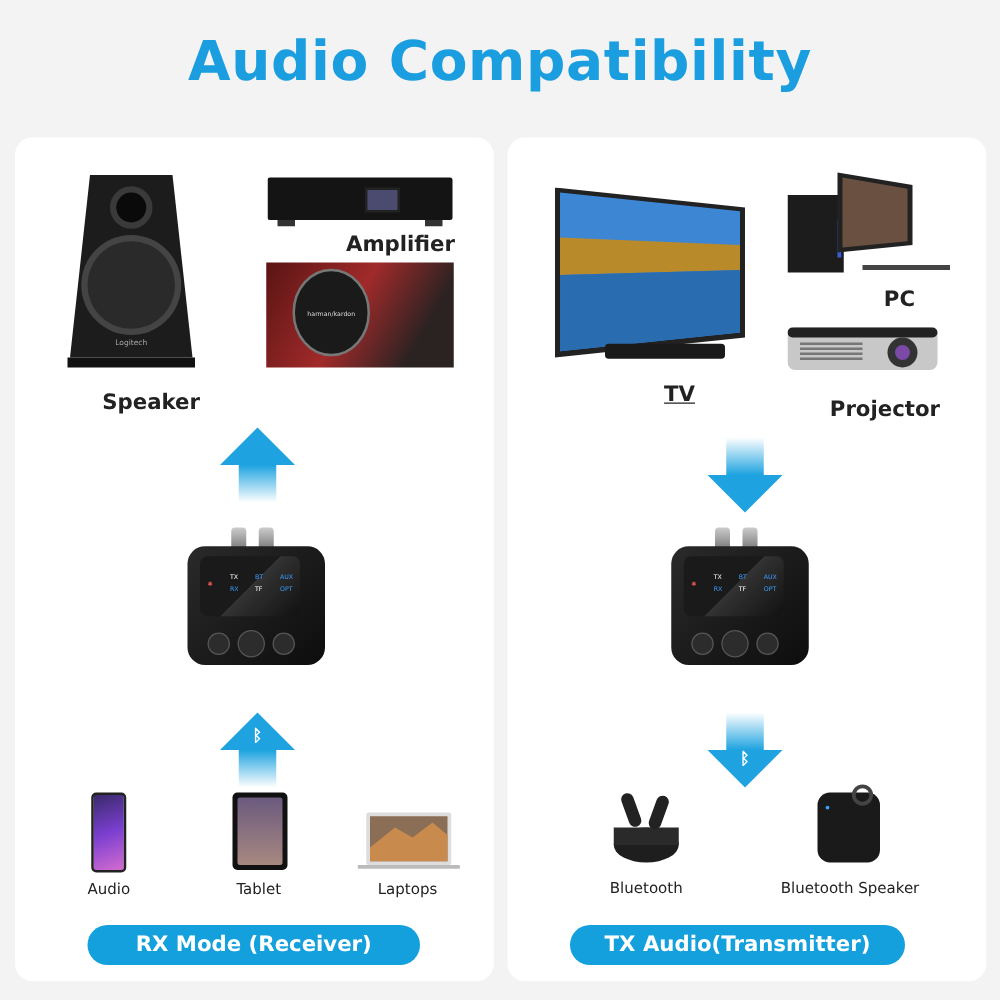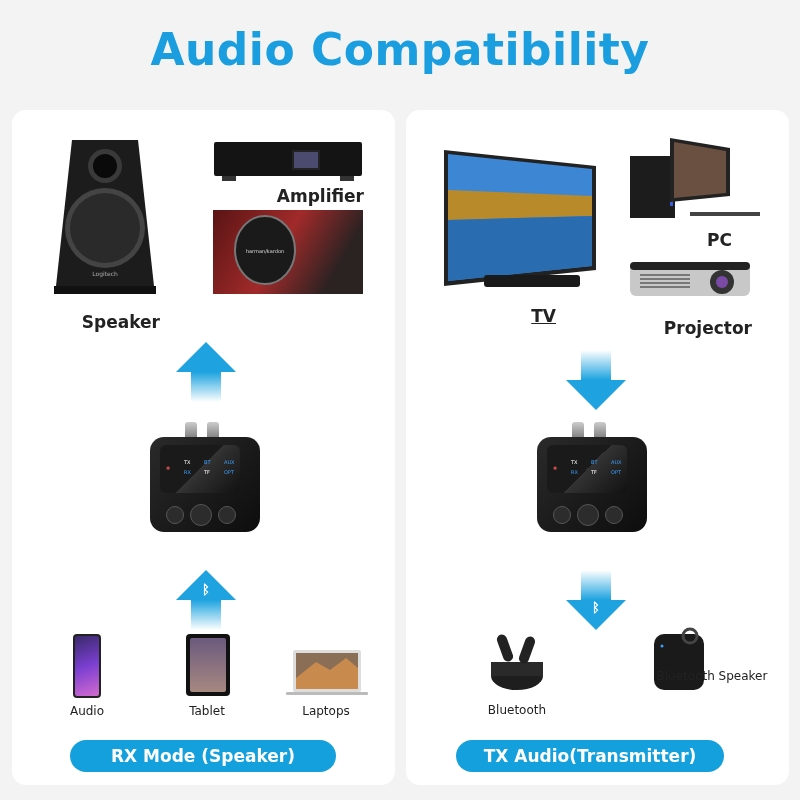--- a/index.html
+++ b/index.html
@@ -108,21 +108,21 @@
   <div class="img" style="left:274px;top:538px;width:82px;height:48px;">
     <svg width="82" height="48" viewBox="0 0 82 48">
       <rect x="7" y="2" width="68" height="42" rx="2" fill="#ddd"></rect>
       <rect x="10" y="5" width="62" height="36" fill="#8a6e56"></rect>
       <path d="M10 30 L30 14 L44 22 L60 10 L72 20 V41 H10 Z" fill="#c98a4e"></path>
       <rect x="0" y="44" width="82" height="3" rx="1" fill="#bbb"></rect>
     </svg>
   </div>
   <div class="small-label" style="left:278px;top:594px;width:72px;">Laptops</div>
 
-  <div class="pill" style="left:58px;top:630px;width:266px;">RX Mode (Speaker)</div>
+  <div class="pill" style="left:58px;top:630px;width:266px;">RX Mode (Receiver)</div>
 </div>
 
 <div class="panel right">
 
   <div class="img" style="left:38px;top:40px;width:158px;height:140px;">
     <svg width="158" height="140" viewBox="0 0 158 140">
       <path d="M0 0 L152 16 L152 120 L0 136 Z" fill="#222"></path>
       <path d="M4 4 L148 19 L148 116 L4 131 Z" fill="#3d86d4"></path>
       <path d="M4 40 L148 46 L148 66 L4 70 Z" fill="#b98a2a"></path>
       <path d="M4 70 L148 66 L148 116 L4 131 Z" fill="#2a6cb0"></path>
@@ -198,16 +198,16 @@
   </div>
   <div class="small-label" style="left:66px;top:593px;width:90px;">Bluetooth</div>
 
   <div class="img" style="left:246px;top:516px;width:54px;height:70px;">
     <svg width="54" height="70" viewBox="0 0 54 70">
       <rect x="2" y="8" width="50" height="56" rx="10" fill="#1a1a1a"></rect>
       <circle cx="38" cy="10" r="7" fill="none" stroke="#444" stroke-width="3"></circle>
       <circle cx="10" cy="20" r="1.5" fill="#3aa0ff"></circle>
     </svg>
   </div>
-  <div class="small-label" style="left:214px;top:559px;width:120px;margin-left:32px;">Bluetooth Speaker</div>
+  <div class="small-label" style="left:214px;top:593px;width:120px;">Bluetooth Speaker</div>
 
   <div class="pill" style="left:50px;top:630px;width:268px;">TX Audio(Transmitter)</div>
 </div>
 
 </body></html>

